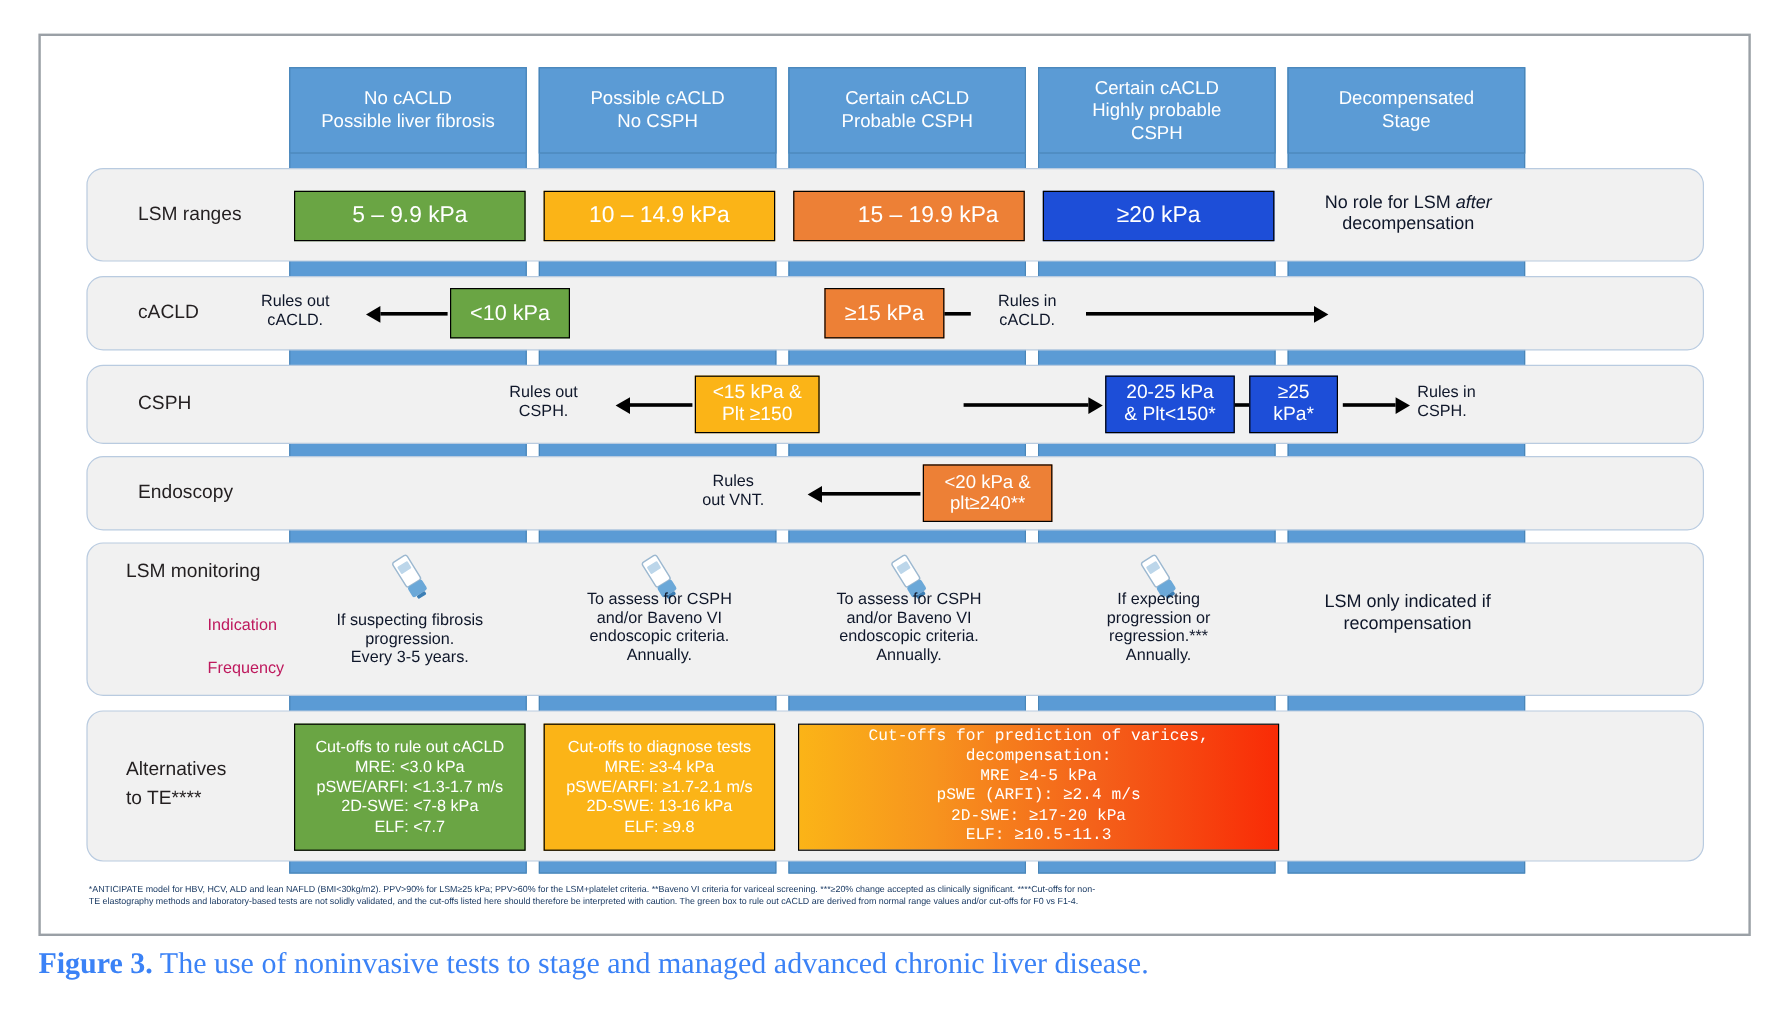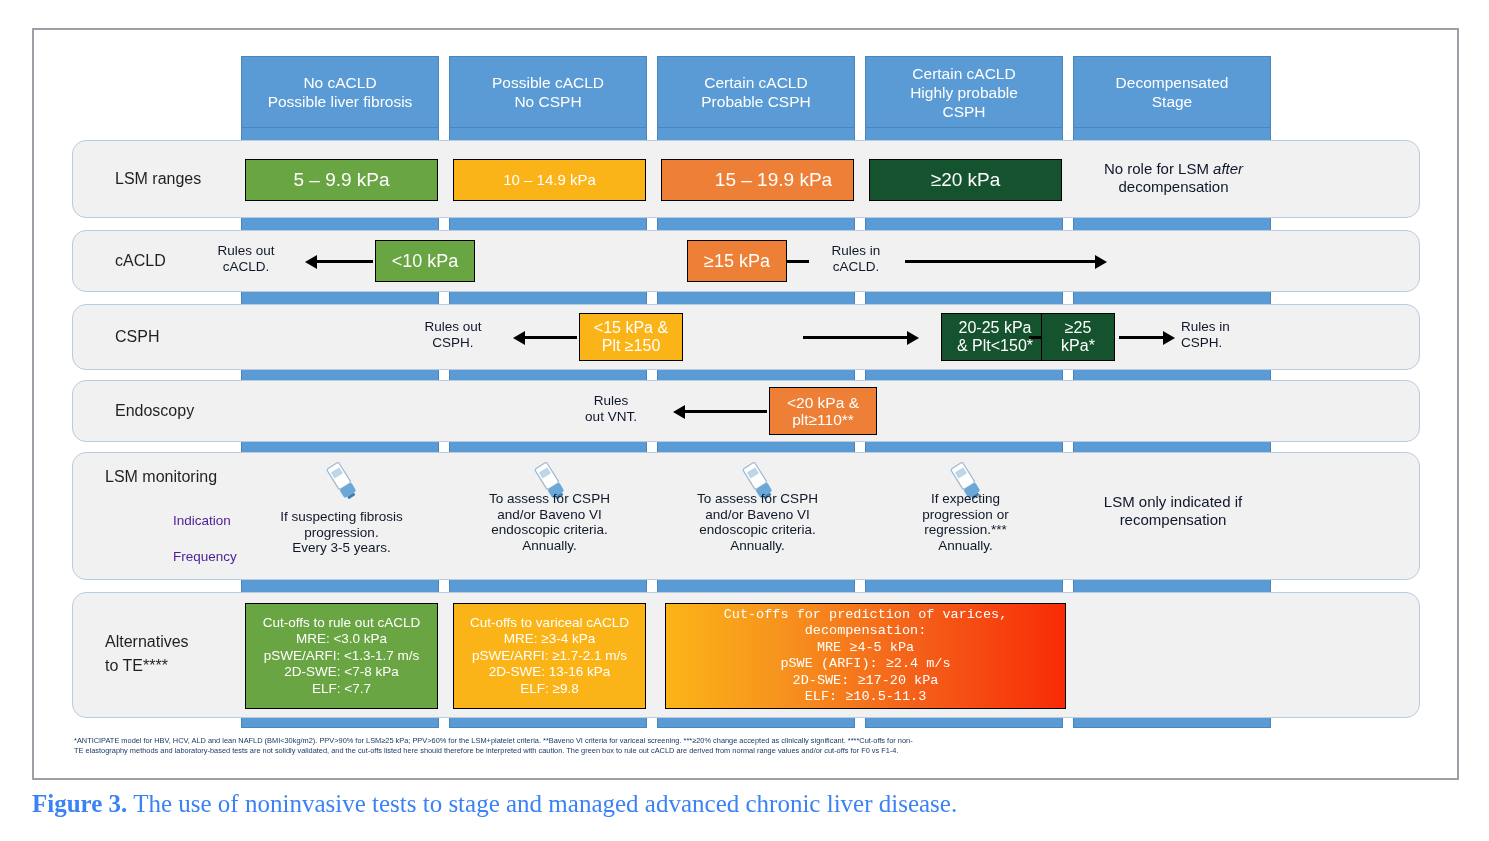--- a/index.html
+++ b/index.html
@@ -50,39 +50,39 @@
     border-radius:14px;
     z-index:5;
   }
   .row-label {
     position:absolute;
     font-size:16px; color:#231f20;
     white-space:nowrap;
   }
   .sub-label {
     position:absolute;
-    font-size:13.5px; color:#4c1d95;
+    font-size:13.5px; color:#be185d;
     white-space:nowrap;
   }
 
   
   .chip {
     position:absolute;
     border:1.6px solid #000;
     color:#ffffff;
     display:flex; align-items:center; justify-content:center;
     text-align:center;
     font-weight:400;
     line-height:1.12;
     z-index:6;
   }
   .green  { background:#6aa544; }
   .yellow { background:#fbb417; }
   .orange { background:#ed8036; }
-  .red    { background:#14532d; }
+  .red    { background:#1d4ed8; }
 
   
   .note {
     position:absolute;
     font-size:13.5px; color:#0f172a;
     text-align:center; line-height:15.5px;
     z-index:6;
   }
   .note-lg { font-size:15px; line-height:18px; }
   .ital { font-style:italic; }
@@ -159,21 +159,21 @@
 Highly probable
 CSPH</div>
     <div class="hdr" style="left: 1039px; width: 198px; white-space: pre-line;">Decompensated
 Stage</div>
   </div>
 
   <div class="row-capsule" style="top:110px; height:78px;">
     <div class="row-label" style="left:42px; top:29px;">LSM ranges</div>
 
     <div class="chip green" style="left:172px; top:18px; width:193px; height:42px; font-size:19px;">5 – 9.9 kPa</div>
-    <div class="chip yellow" style="left:380px; top:18px; width:193px; height:42px; font-size:15px;">10 – 14.9 kPa</div>
+    <div class="chip yellow" style="left:380px; top:18px; width:193px; height:42px; font-size:19px;">10 – 14.9 kPa</div>
     <div class="chip orange" style="left:588px; top:18px; width:193px; height:42px; font-size:19px;padding-left:32px;">15 – 19.9 kPa</div>
     <div class="chip red" style="left:796px; top:18px; width:193px; height:42px; font-size:19px;">≥20 kPa</div>
 
     <div class="note note-lg" style="left:1004px; top:19px; width:193px;">
       <span>No role for LSM </span><span class="ital">after</span><br>
       <span>decompensation</span>
     </div>
   </div>
 
   <div class="row-capsule" style="top:200px; height:62px;">
@@ -211,21 +211,21 @@
 
     <div class="chip yellow" style="left:506px; top:8px; width:104px; height:48px; font-size:16px; flex-direction:column;">
       <span>&lt;15 kPa &amp;</span>
       <span>Plt ≥150</span>
     </div>
 
 
     <div class="arrow-line" style="left:730px; top:31px; width:104px;"></div>
     <div class="arrow-head head-right" style="left:834px; top:26px;"></div>
 
-    <div class="chip red" style="left:848px; top:8px; width:108px; height:48px; font-size:16px; flex-direction:column;margin-left:20px;">
+    <div class="chip red" style="left:848px; top:8px; width:108px; height:48px; font-size:16px; flex-direction:column;">
       <span>20-25 kPa</span>
       <span>&amp; Plt&lt;150*</span>
     </div>
 
     <div class="connector" style="left:956px; top:31px; width:12px;"></div>
 
     <div class="chip red" style="left:968px; top:8px; width:74px; height:48px; font-size:16px; flex-direction:column;">
       <span>≥25</span>
       <span>kPa*</span>
     </div>
@@ -243,21 +243,21 @@
 
     <div class="note" style="left:488px; top:12px; width:100px;">
       <span>Rules</span><br>
       <span>out VNT.</span>
     </div>
     <div class="arrow-line" style="left:612px; top:29px; width:82px;"></div>
     <div class="arrow-head head-left" style="left:600px; top:24px;"></div>
 
     <div class="chip orange" style="left:696px; top:6px; width:108px; height:48px; font-size:15.5px; flex-direction:column;justify-content:center;">
       <span>&lt;20 kPa &amp;</span>
-      <span>plt≥110**</span>
+      <span>plt≥240**</span>
     </div>
   </div>
 
   <div class="row-capsule" style="top:422px; height:128px;">
     <div class="row-label" style="left:32px; top:15px;">LSM monitoring</div>
     <div class="sub-label" style="left:100px; top:60px;">Indication</div>
     <div class="sub-label" style="left:100px; top:96px;">Frequency</div>
 
     <svg class="probe-icon" style="left:252px; top:8px;" viewBox="0 0 34 40">
       <g transform="rotate(-32 17 20)">
@@ -317,21 +317,21 @@
 
     <div class="alt-box green" style="left:172px; top:10px; width:193px; height:106px;">
       <span>Cut-offs to rule out cACLD</span>
       <span>MRE: &lt;3.0 kPa</span>
       <span>pSWE/ARFI: &lt;1.3-1.7 m/s</span>
       <span>2D-SWE: &lt;7-8 kPa</span>
       <span>ELF: &lt;7.7</span>
     </div>
 
     <div class="alt-box yellow" style="left:380px; top:10px; width:193px; height:106px;">
-      <span>Cut-offs to variceal cACLD</span>
+      <span>Cut-offs to diagnose tests</span>
       <span>MRE: ≥3-4 kPa</span>
       <span>pSWE/ARFI: ≥1.7-2.1 m/s</span>
       <span>2D-SWE: 13-16 kPa</span>
       <span>ELF: ≥9.8</span>
     </div>
 
     <div class="grad-box" style="left:592px; top:10px; width:401px; height:106px;font-family:Liberation Mono, monospace;">
       <span>Cut-offs for prediction of varices, decompensation:</span>
       <span>MRE ≥4-5 kPa</span>
       <span>pSWE (ARFI): ≥2.4 m/s</span>

